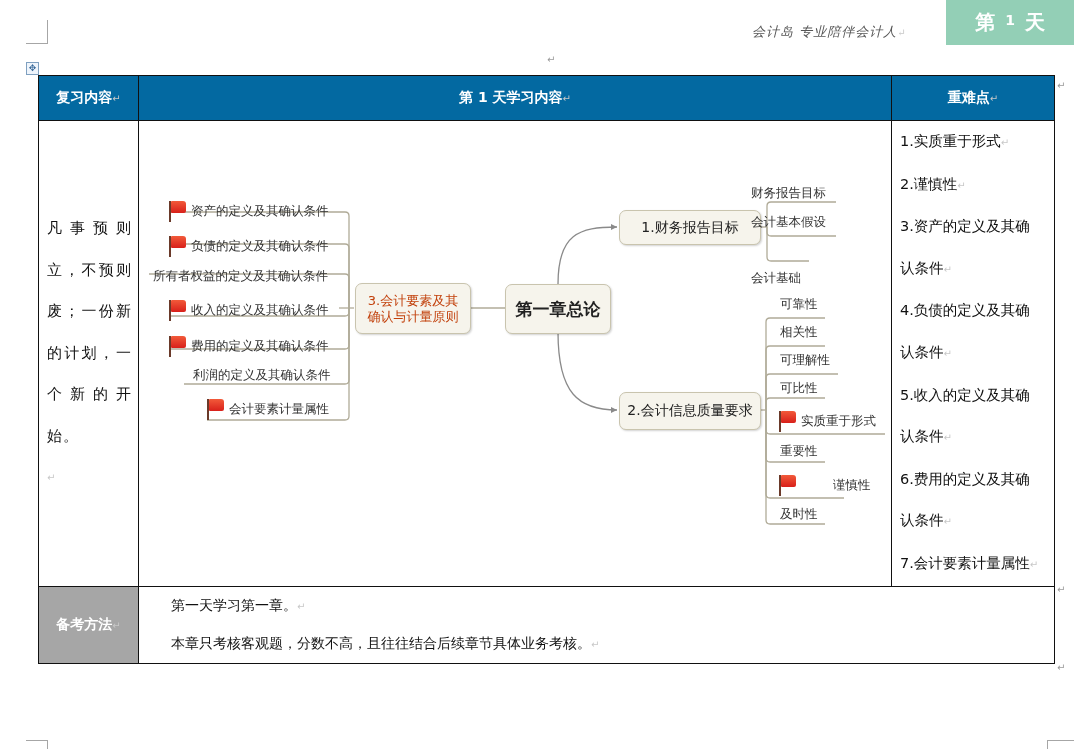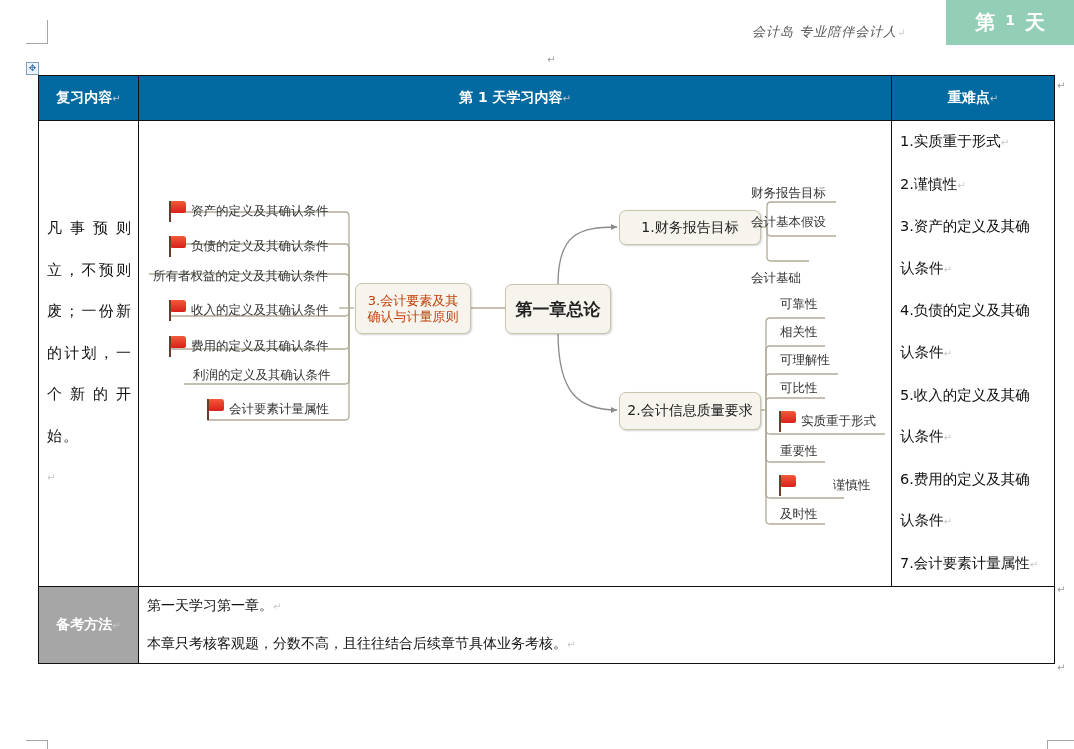--- a/index.html
+++ b/index.html
@@ -54,21 +54,21 @@
   }
   .node.root { font-weight:bold; font-size:17px; }
   .node.branch { font-size:14px; }
   .node.branch3 { font-size:13px; line-height:16px; flex-direction:column; color:#c2410c; }
   .leaf { position:absolute; font-size:12.5px; color:#333; white-space:nowrap; display:flex; align-items:center; gap:4px; }
   .flag { display:inline-block; position:relative; width:20px; height:22px; }
   .flag::before { content:""; position:absolute; left:2px; top:1px; width:2px; height:21px; background:#6a3a2a; }
   .flag::after { content:""; position:absolute; left:4px; top:1px; width:15px; height:12px;
     background:linear-gradient(180deg,#f25a3a,#d8201a); border-radius:1px 3px 2px 1px; }
 
-  .method { font-size:14px; padding:0 8px; line-height:20px; }
+  .method { font-size:14px; padding:0 8px; line-height:20px;margin-left:24px; }
   .method div { padding:8px 0; }
 </style>
 </head>
 <body>
 
 <div class="crop crop-tl"></div>
 <div class="crop crop-bl"></div>
 <div class="crop crop-br"></div>
 
 <div class="header-slogan">

